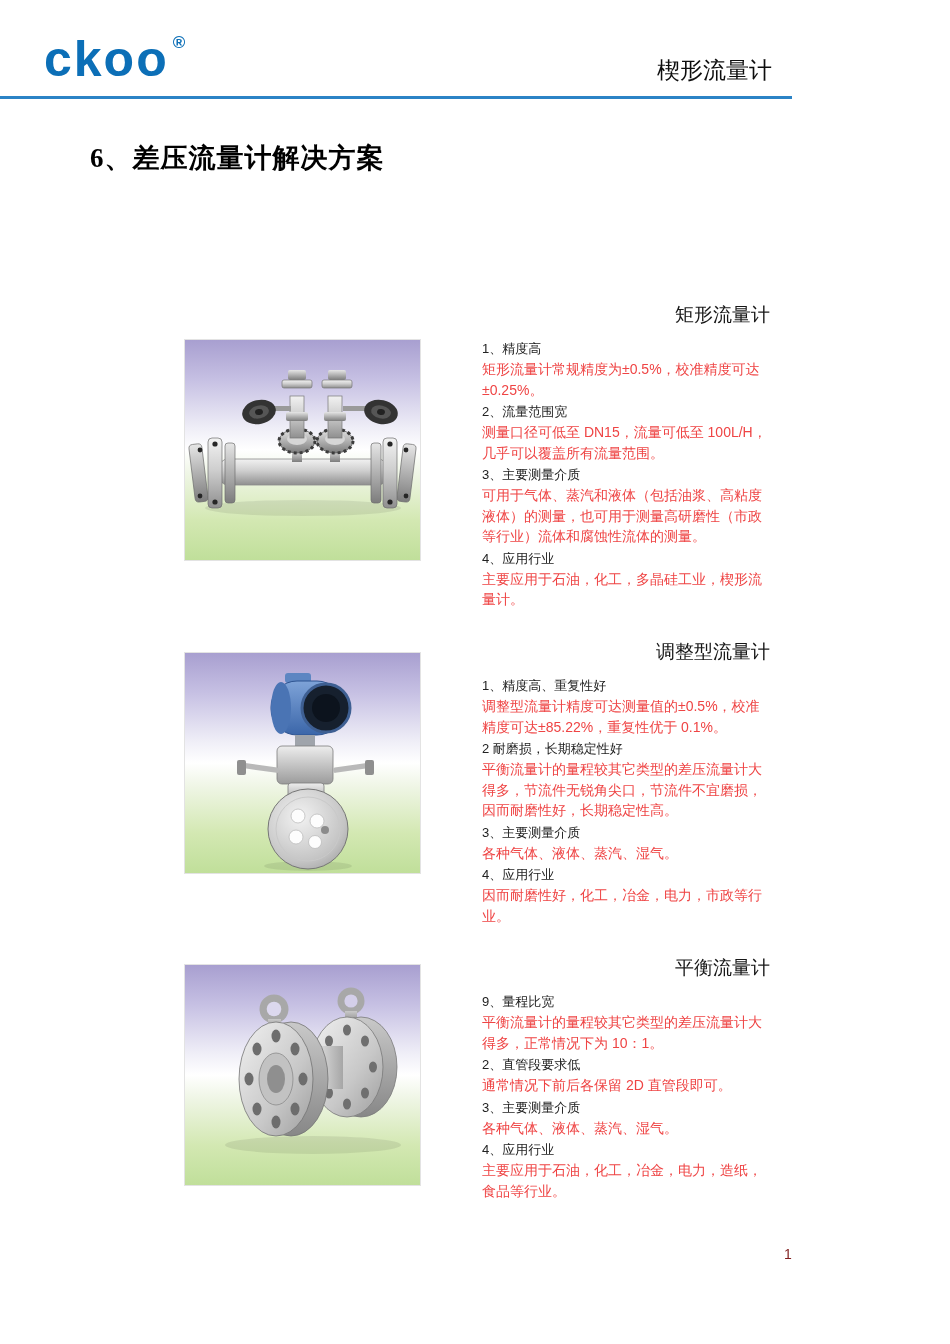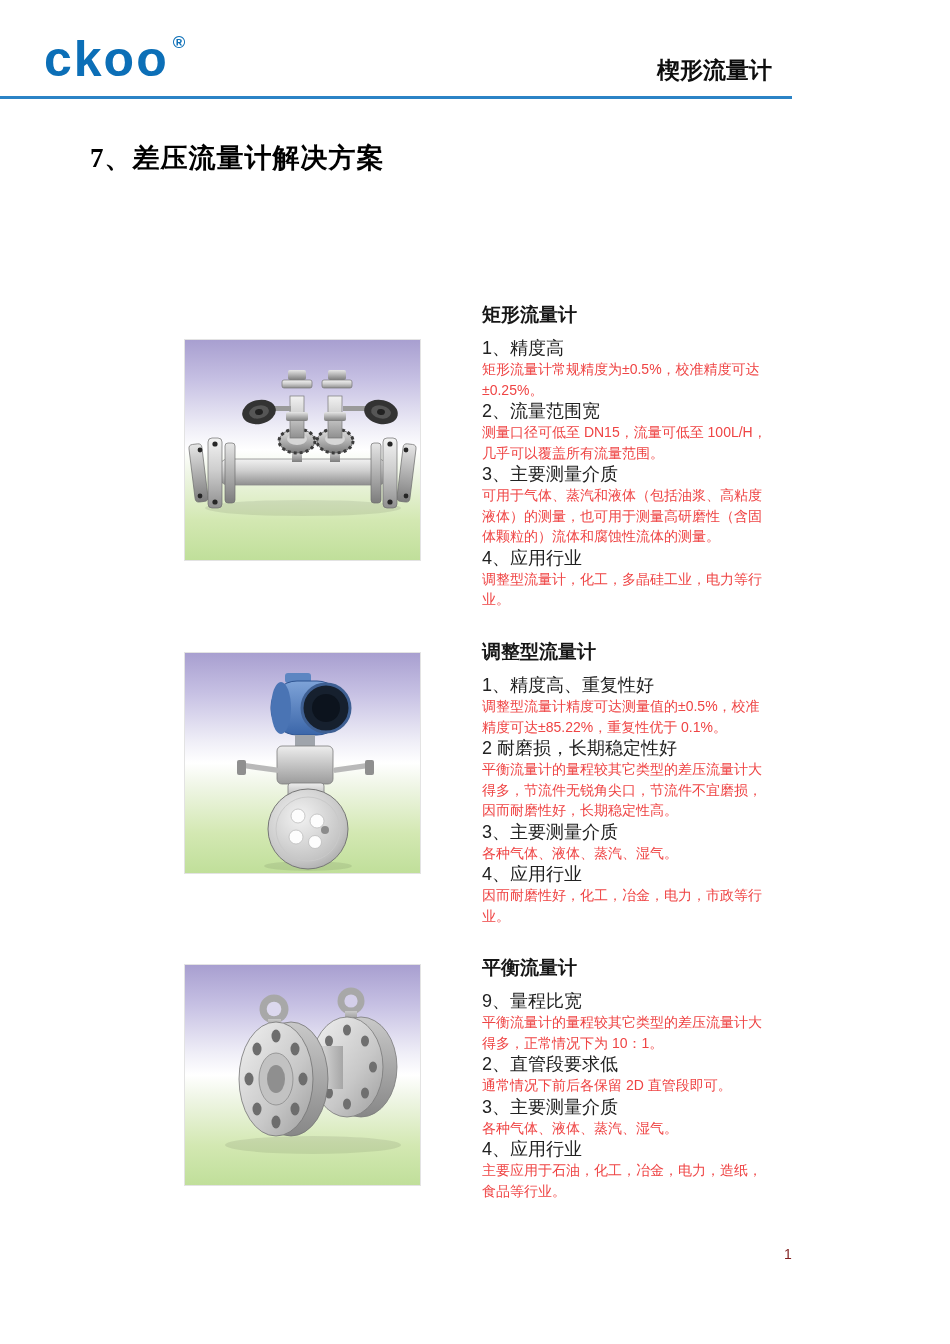--- a/index.html
+++ b/index.html
@@ -7,49 +7,49 @@
   .page {
     position:relative; width:792px; height:1344px; background:#ffffff; overflow:hidden;
     font-family:"Liberation Sans","DejaVu Sans",sans-serif; color:#1c1c1c;
   }
   .logo {
     position:absolute; left:44px; top:34px; font-size:50px; font-weight:bold;
     color:#0c6fb7; letter-spacing:2px; line-height:1; font-family:"Liberation Sans",sans-serif;
   }
   .logo .reg { font-size:17px; font-weight:bold; vertical-align:28px; margin-left:4px; }
   .doc-title {
-    position:absolute; right:20px; top:55px; font-size:23px; font-weight:bold; color:#0d0d0d;
+    position:absolute; right:20px; top:55px; font-size:23px; font-weight:normal; color:#0d0d0d;
   }
   .rule { position:absolute; left:0; top:96px; width:950px; height:3px; background:#2b83c6; }
   .main-title {
     position:absolute; left:90px; top:140px; font-size:27px; font-weight:bold; color:#000;
     font-family:"Liberation Serif","DejaVu Serif",serif; letter-spacing:1px;
   }
   .photo {
     position:absolute; left:185px; width:235px; height:220px;
     background:linear-gradient(180deg,#a89fd0 0%,#c6c0e3 18%,#efeef7 40%,#ffffff 50%,#f0f6e7 60%,#d3e8b2 82%,#c0df9a 100%);
     box-shadow:0 0 0 1px #e3e3e3;
   }
   .photo svg { position:absolute; left:0; top:0; }
   .col { position:absolute; left:482px; width:288px; color:#262626; }
-  .pname { font-size:19px; font-weight:700; text-align:left; line-height:22px; margin-bottom:12px; color:#161616; }
-  .fh { font-size:18px; line-height:21px; margin-top:1px; color:#222; font-weight:500; }
+  .pname { font-size:19px; font-weight:400; text-align:right; line-height:22px; margin-bottom:12px; color:#161616; }
+  .fh { font-size:13px; line-height:21px; margin-top:1px; color:#222; font-weight:500; }
   .fb { font-size:14px; line-height:20.5px; color:#ef4444; }
   .pagenum { position:absolute; left:784px; top:1246px; font-size:14px; color:#7f1d1d; }
 </style>
 </head>
 <body>
 
 <div class="page">
 
   <div class="logo"><span>ckoo</span><span class="reg">®</span></div>
   <div class="doc-title">楔形流量计</div>
   <div class="rule"></div>
 
-  <h1 class="main-title">7、差压流量计解决方案</h1>
+  <h1 class="main-title">6、差压流量计解决方案</h1>
 
   <div class="photo" style="top:340px">
     <svg viewBox="0 0 235 220" width="235" height="220">
       <defs>
         <linearGradient id="m1a" x1="0" y1="0" x2="0" y2="1">
           <stop offset="0" stop-color="#f2f2f2"></stop>
             <stop offset="0.45" stop-color="#cfcfcf"></stop>
             <stop offset="1" stop-color="#8f8f8f"></stop>
         </linearGradient>
         <linearGradient id="m1b" x1="0" y1="0" x2="0" y2="1">
@@ -114,23 +114,23 @@
     </svg>
   </div>
 
   <div class="col" style="top:304px">
     <h2 class="pname">矩形流量计</h2>
     <div class="fh">1、精度高</div>
     <p class="fb">矩形流量计常规精度为±0.5%，校准精度可达±0.25%。</p>
     <div class="fh">2、流量范围宽</div>
     <p class="fb">测量口径可低至 DN15，流量可低至 100L/H，几乎可以覆盖所有流量范围。</p>
     <div class="fh">3、主要测量介质</div>
-    <p class="fb">可用于气体、蒸汽和液体（包括油浆、高粘度液体）的测量，也可用于测量高研磨性（含固体颗粒的）流体和腐蚀性流体的测量。</p>
+    <p class="fb">可用于气体、蒸汽和液体（包括油浆、高粘度液体）的测量，也可用于测量高研磨性（市政等行业）流体和腐蚀性流体的测量。</p>
     <div class="fh">4、应用行业</div>
-    <p class="fb">调整型流量计，化工，多晶硅工业，电力等行业。</p>
+    <p class="fb">主要应用于石油，化工，多晶硅工业，楔形流量计。</p>
   </div>
 
   <div class="photo" style="top:653px">
     <svg viewBox="0 0 235 220" width="235" height="220">
       <defs>
         <linearGradient id="g2b" x1="0" y1="0" x2="0" y2="1">
           <stop offset="0" stop-color="#7ea3d8"></stop>
             <stop offset="1" stop-color="#3b66a9"></stop>
         </linearGradient>
         <linearGradient id="m2" x1="0" y1="0" x2="0" y2="1">

